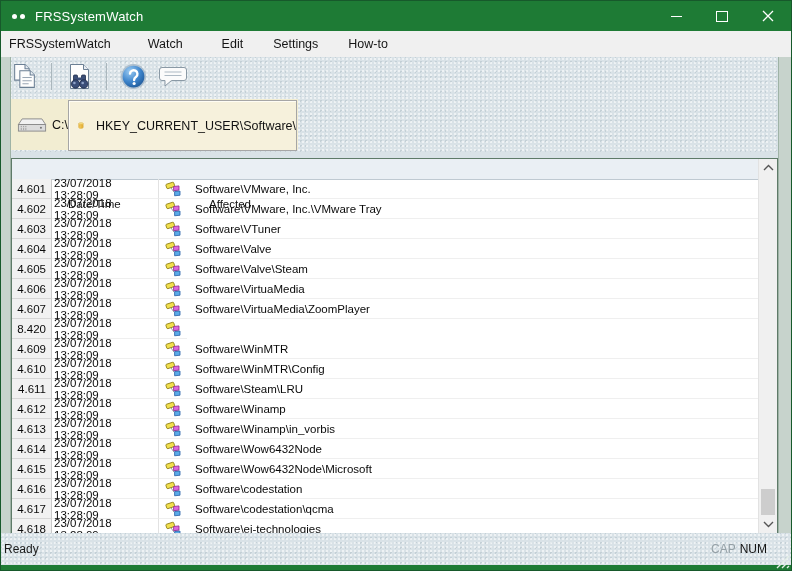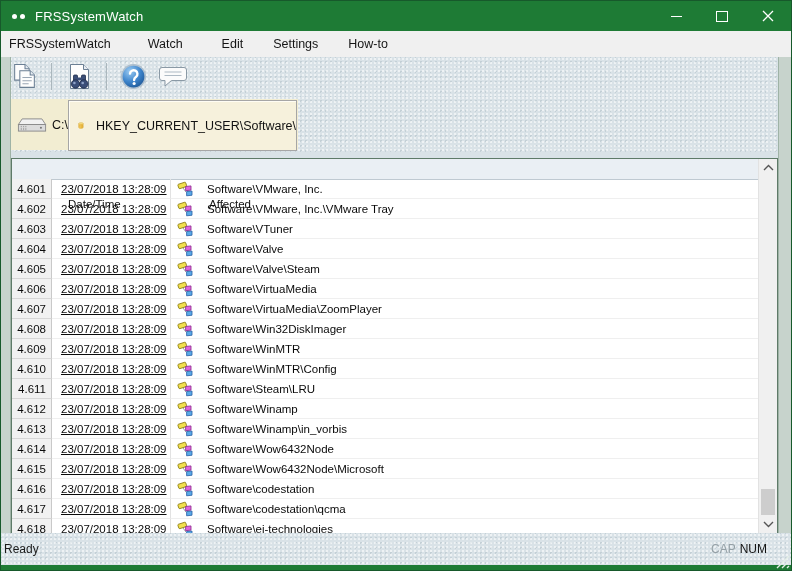--- a/index.html
+++ b/index.html
@@ -52,21 +52,21 @@
   .th-num{width:40px;}
   .th-date{width:113px;background:var(--header_orange,#F0AD52);
     background:linear-gradient(#F5BC66,#ECA343);border-right:1px solid #C98F35;}
   .th-icon{width:28px;}
   .th-aff{flex:1;border-right:none;}
   .tbody{position:absolute;top:20px;left:0;right:19px;bottom:16px;overflow:hidden;}
   .tr{height:20px;display:flex;}
   .td{display:flex;align-items:center;font-size:11.5px;color:#0a0a0a;box-sizing:border-box;}
   .td-num{width:40px;background:#F1F1F1;border-right:1px solid #C9C9C9;border-bottom:1px solid #D6D6D6;
     justify-content:flex-end;padding-right:5px;}
-  .td-date{width:119px;border-right:1px solid #E2E2E2;border-bottom:1px solid #EFEFEF;padding-left:9px;text-decoration:underline;}
+  .td-date{width:107px;border-right:1px solid #E2E2E2;border-bottom:1px solid #EFEFEF;padding-left:2px;}
   .td-icon{width:28px;justify-content:center;border-bottom:1px solid #EFEFEF;}
   .td-aff{flex:1;border-bottom:1px solid #EFEFEF;padding-left:8px;}
   
   .vscroll{position:absolute;top:0;right:0;width:19px;bottom:16px;background:#F0F0F0;border-left:1px solid #E2E2E2;box-sizing:border-box;}
   .vs-arrow{position:absolute;left:0;width:100%;height:17px;display:flex;align-items:center;justify-content:center;}
   .vs-up{top:0;} .vs-down{bottom:0;}
   .vs-thumb{position:absolute;left:2px;right:2px;top:330px;height:26px;background:#CDCDCD;}
   .hscroll{position:absolute;bottom:0;left:0;right:19px;height:16px;background:#F0F0F0;border-top:1px solid #E2E2E2;box-sizing:border-box;}
   .hs-arrow{position:absolute;top:0;height:100%;width:17px;display:flex;align-items:center;justify-content:center;}
   .hs-left{left:0;} .hs-right{right:0;}
@@ -319,35 +319,34 @@
             <g transform="skewY(-6)">
               <rect x="8.6" y="6.4" width="5.4" height="4.2" fill="#DE66DE" stroke="#8E2A8E" stroke-width=".8"></rect>
               <rect x="9.6" y="11.6" width="5.4" height="4.2" fill="#5AAAE8" stroke="#2A62A8" stroke-width=".8"></rect>
             </g>
           </svg>
         </div>
         <div class="td td-aff">Software\VirtuaMedia\ZoomPlayer</div>
       </div>
 
       <div class="tr">
-        <div class="td td-num">4.608</div>
-        <div class="td td-date">23/07/2018 13:28:09</div>
-        <div class="td td-icon">
-          <svg width="17" height="16" viewBox="0 0 17 16">
-            <path d="M6 7 L9 11 M9 7 h2" stroke="#999" fill="none" stroke-width="1"></path>
-            <g transform="rotate(-18 5 4)">
-              <rect x="1" y="2.2" width="8.2" height="4.6" rx="1" fill="#F2E04E" stroke="#8A7A10" stroke-width=".8"></rect>
-            </g>
-            <g transform="skewY(-6)">
-              <rect x="8.6" y="6.4" width="5.4" height="4.2" fill="#DE66DE" stroke="#8E2A8E" stroke-width=".8"></rect>
-              <rect x="9.6" y="11.6" width="5.4" height="4.2" fill="#5AAAE8" stroke="#2A62A8" stroke-width=".8"></rect>
-            </g>
-          </svg>
-        </div>
-        <div class="td td-aff">Software\Win32DiskImager</div>
+        <div class="td td-num">8.420</div>
+        <div class="td td-date">23/07/2018 13:28:09</div>
+        <div class="td td-icon">
+          <svg width="17" height="16" viewBox="0 0 17 16">
+            <path d="M6 7 L9 11 M9 7 h2" stroke="#999" fill="none" stroke-width="1"></path>
+            <g transform="rotate(-18 5 4)">
+              <rect x="1" y="2.2" width="8.2" height="4.6" rx="1" fill="#F2E04E" stroke="#8A7A10" stroke-width=".8"></rect>
+            </g>
+            <g transform="skewY(-6)">
+              <rect x="8.6" y="6.4" width="5.4" height="4.2" fill="#DE66DE" stroke="#8E2A8E" stroke-width=".8"></rect>
+              <rect x="9.6" y="11.6" width="5.4" height="4.2" fill="#5AAAE8" stroke="#2A62A8" stroke-width=".8"></rect>
+            </g>
+          </svg>
+        </div>
       </div>
 
       <div class="tr">
         <div class="td td-num">4.609</div>
         <div class="td td-date">23/07/2018 13:28:09</div>
         <div class="td td-icon">
           <svg width="17" height="16" viewBox="0 0 17 16">
             <path d="M6 7 L9 11 M9 7 h2" stroke="#999" fill="none" stroke-width="1"></path>
             <g transform="rotate(-18 5 4)">
               <rect x="1" y="2.2" width="8.2" height="4.6" rx="1" fill="#F2E04E" stroke="#8A7A10" stroke-width=".8"></rect>

